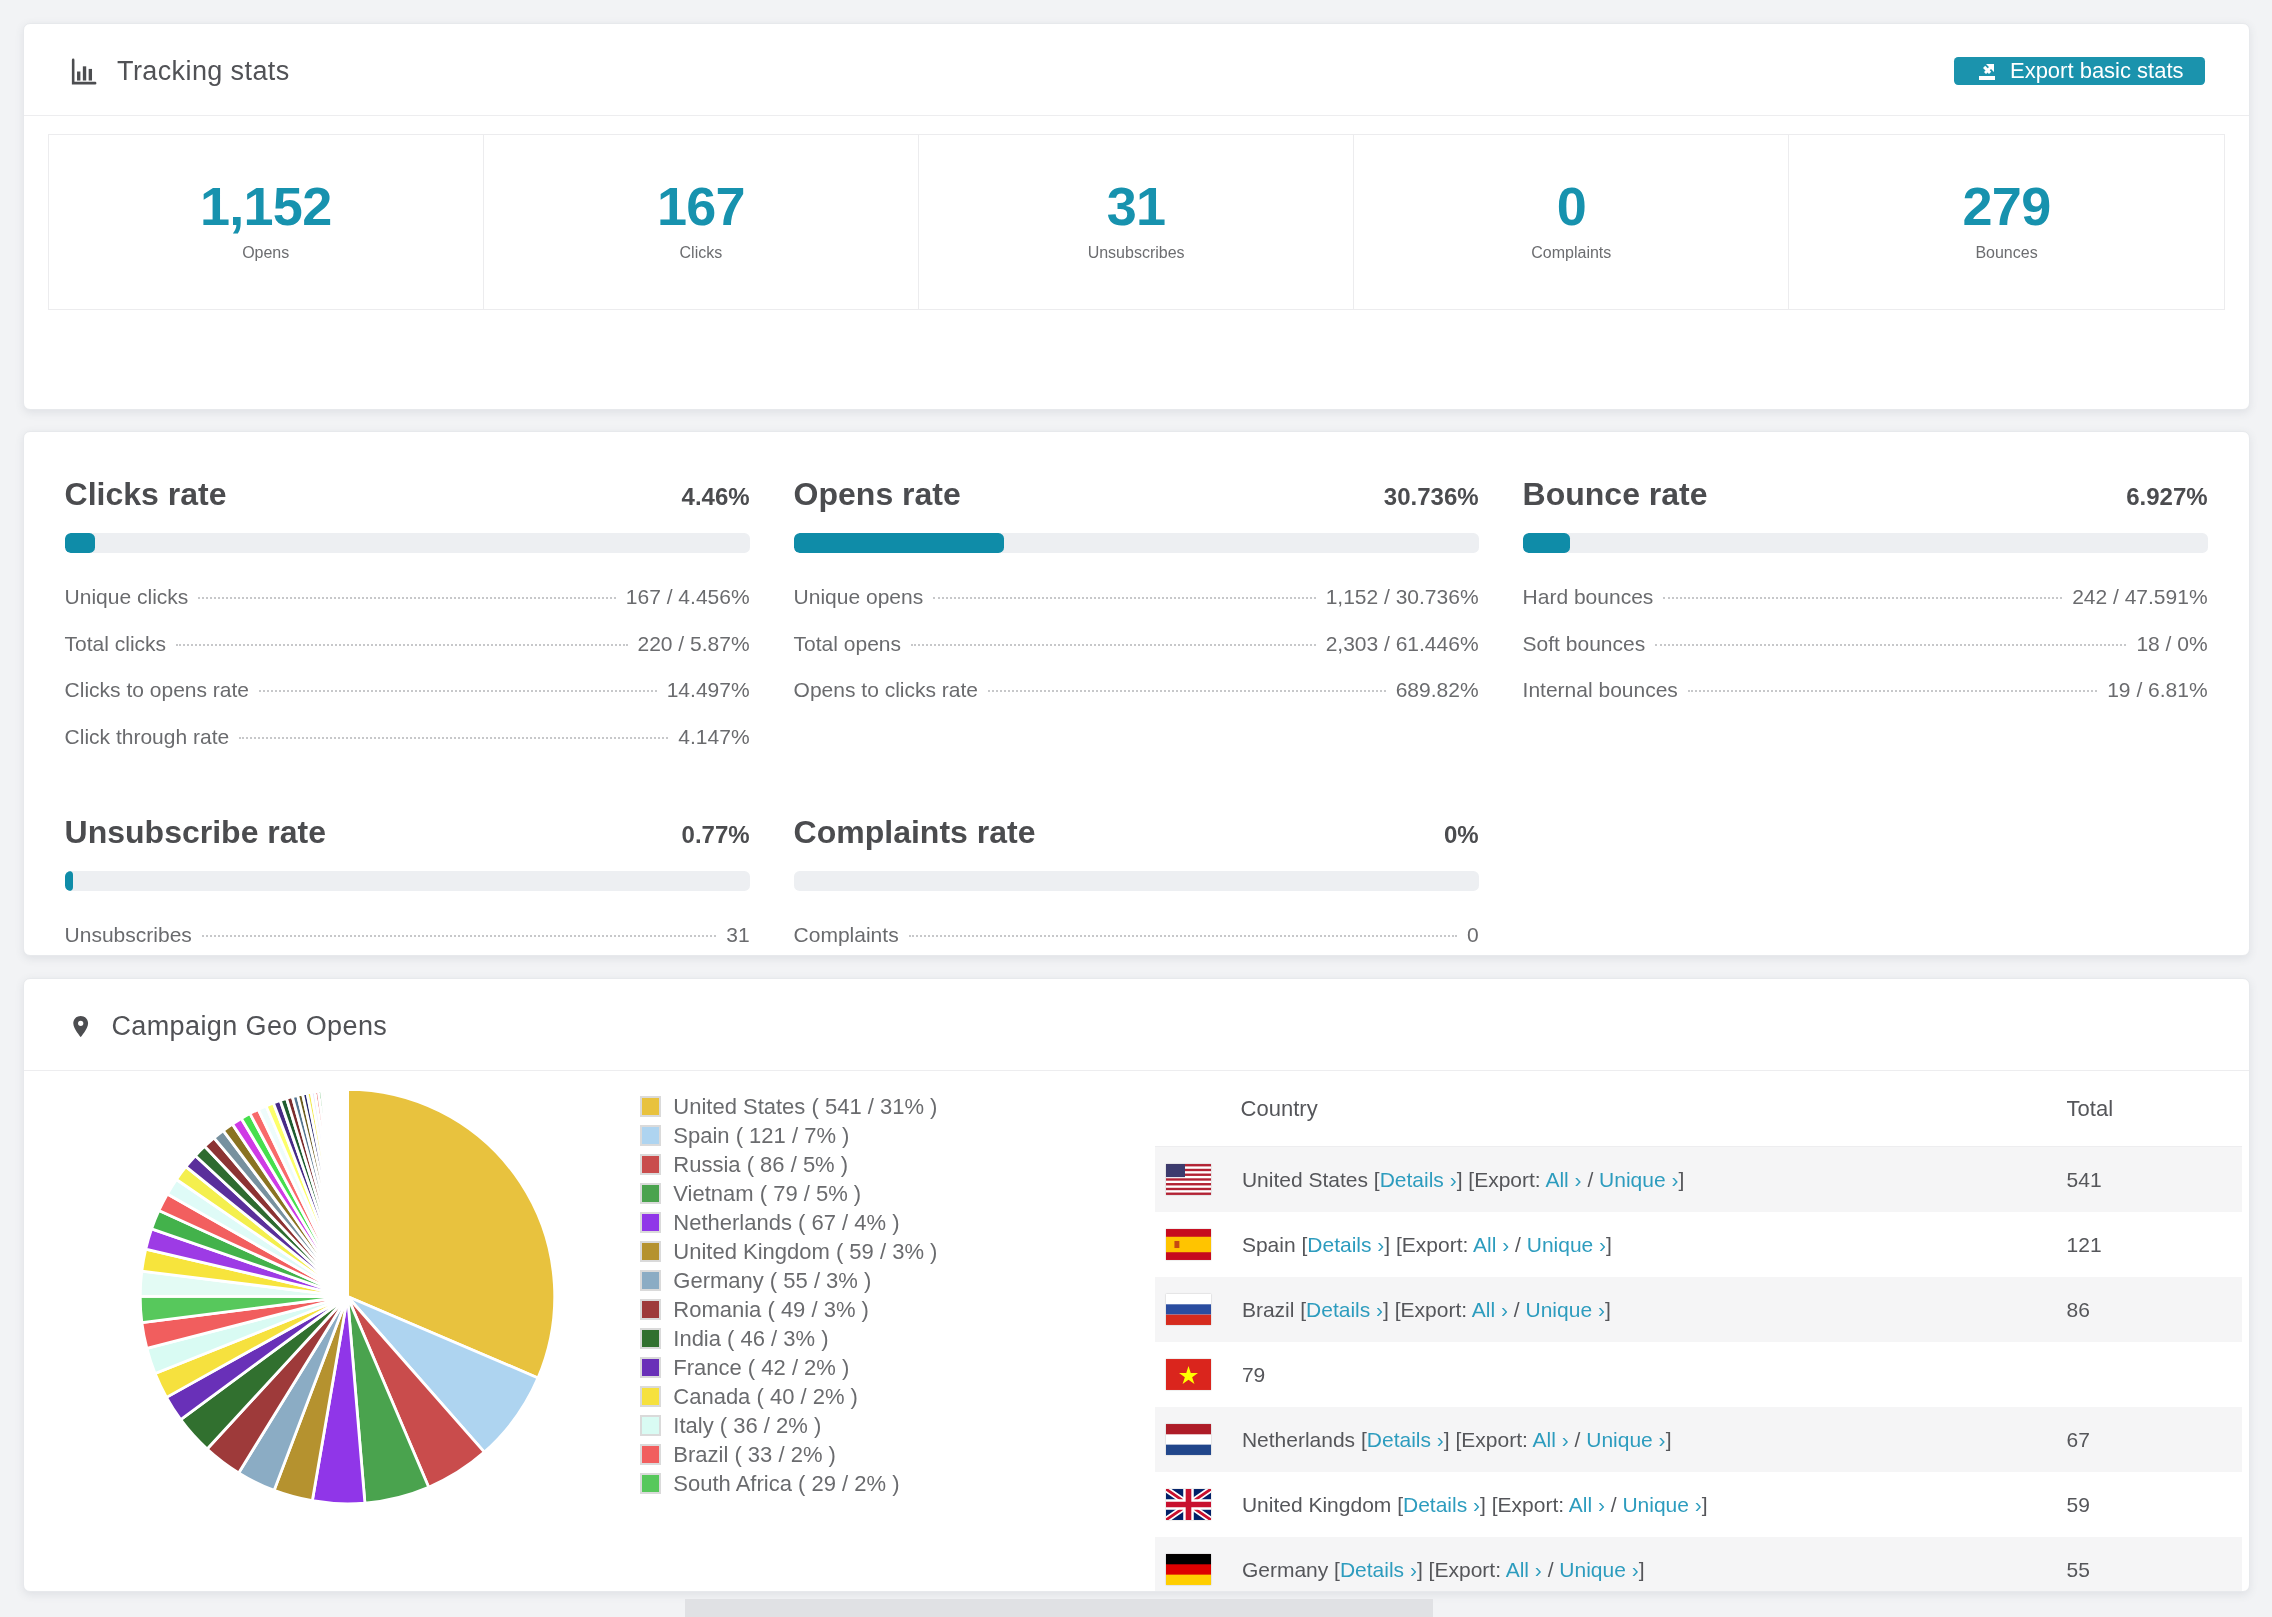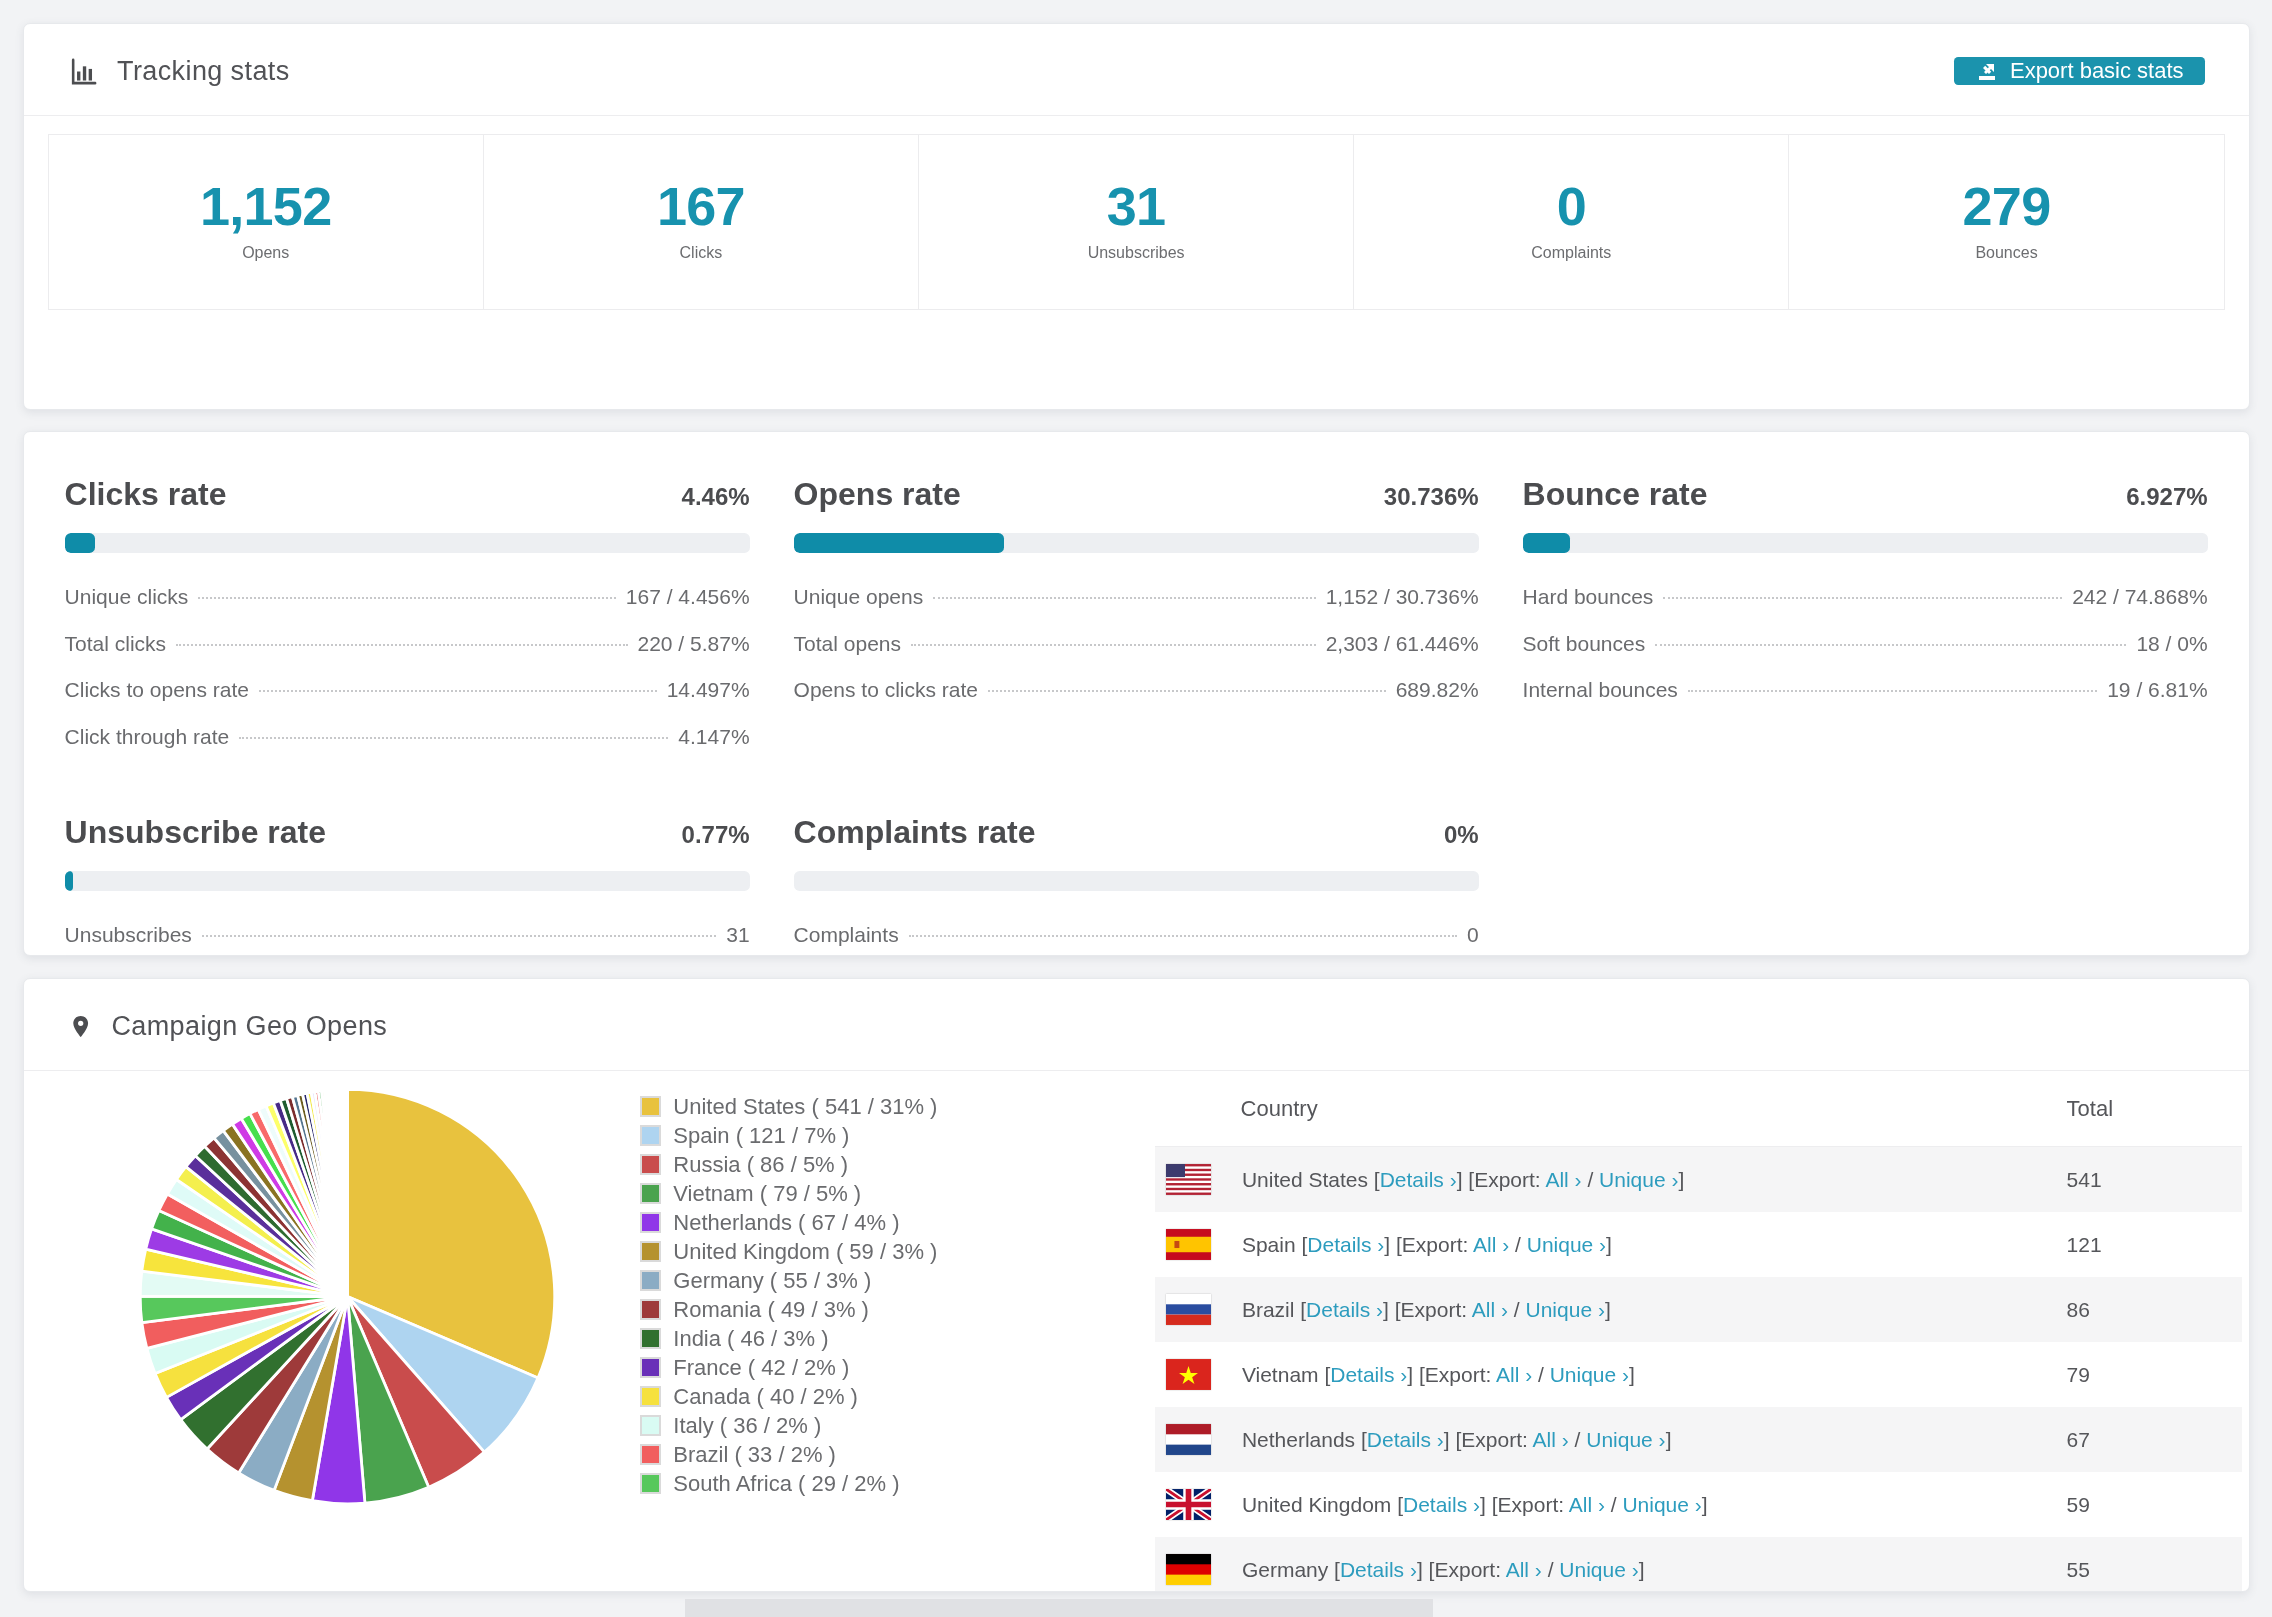--- a/index.html
+++ b/index.html
@@ -170,21 +170,21 @@
       <span class="rate-title">Bounce rate</span>
       <span class="rate-value">6.927%</span>
     </div>
     <div class="rate-bar">
       <div class="rate-fill" style="width:6.927%;min-width:8.5px;"></div>
     </div>
     <div class="rate-rows">
       <div class="rate-row">
         <span>Hard bounces</span>
         <span class="leader"></span>
-        <span>242 / 74.868%</span>
+        <span>242 / 47.591%</span>
       </div>
       <div class="rate-row">
         <span>Soft bounces</span>
         <span class="leader"></span>
         <span>18 / 0%</span>
       </div>
       <div class="rate-row">
         <span>Internal bounces</span>
         <span class="leader"></span>
         <span>19 / 6.81%</span>
@@ -410,26 +410,20 @@
       [Export: <a class="lnk" href="#">All ›</a>
       / <a class="lnk" href="#">Unique ›</a>]
     </span>
     <span class="total-cell">86</span>
             </div>
             <div class="geo-row">
               <svg class="flag" viewBox="0 0 64 44">
           <rect width="64" height="44" fill="#da251d"></rect>
           <path fill="#ffff00" d="M32 10l3.2 9.8h10.3l-8.3 6 3.2 9.8-8.4-6-8.4 6 3.2-9.8-8.3-6h10.3z"></path>
               </svg>
-    <span class="country-cell">
-      <span>Vietnam</span>
-      [<a class="lnk" href="#">Details ›</a>]
-      [Export: <a class="lnk" href="#">All ›</a>
-      / <a class="lnk" href="#">Unique ›</a>]
-    </span>
     <span class="total-cell">79</span>
             </div>
             <div class="geo-row alt">
               <svg class="flag" viewBox="0 0 64 44">
           <rect width="64" height="44" fill="#fff"></rect>
                 <rect width="64" height="14.6" fill="#ae1c28"></rect>
           <rect y="29.3" width="64" height="14.7" fill="#21468b"></rect>
               </svg>
     <span class="country-cell">
       <span>Netherlands</span>

